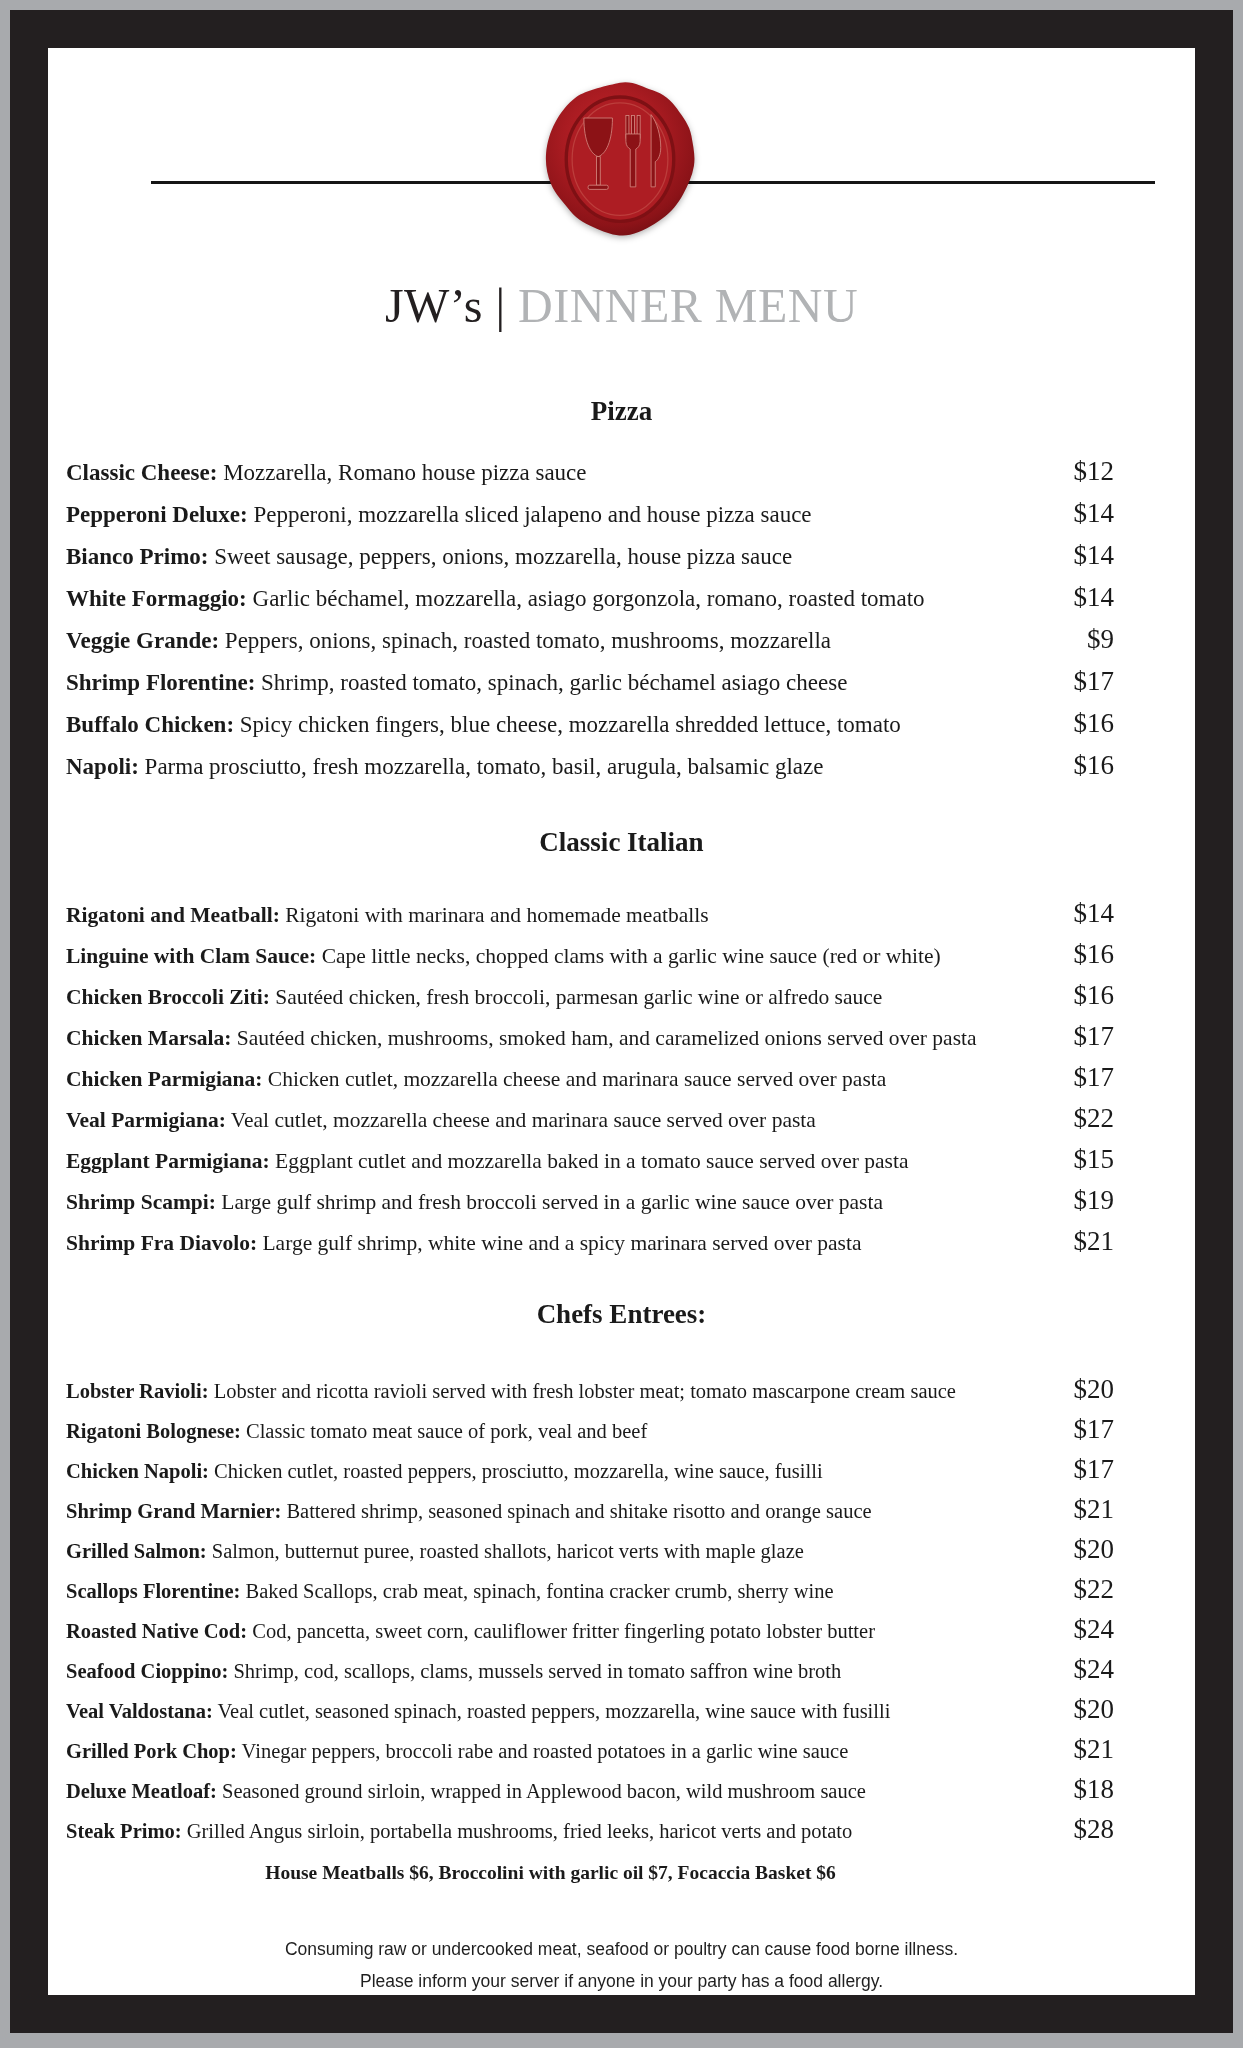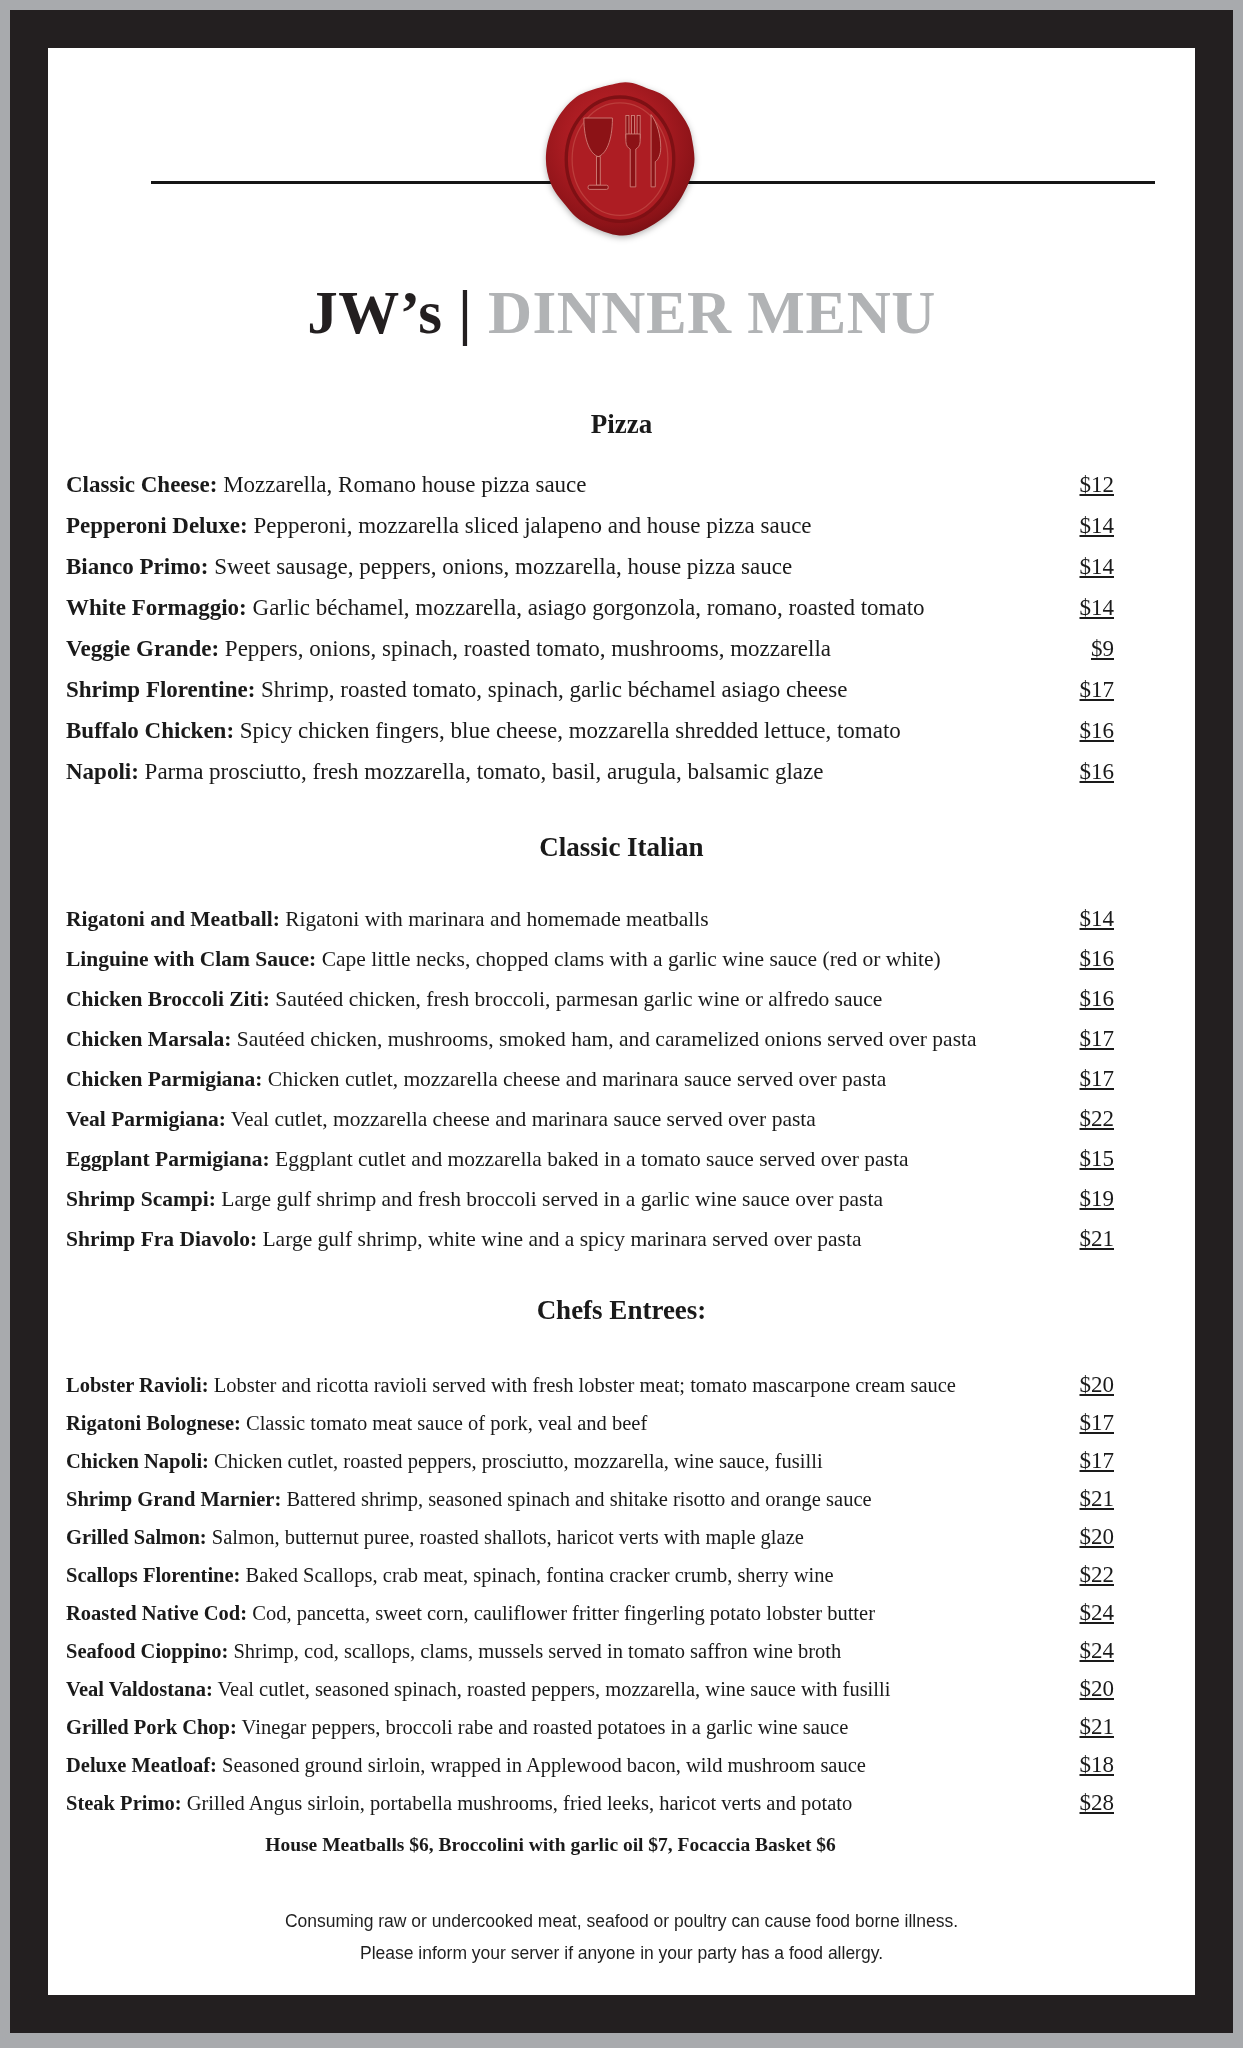--- a/index.html
+++ b/index.html
@@ -35,23 +35,23 @@
     left:85px;right:22px;top:107px;
     height:3px;background:#151515;
   }
   .seal{
     position:absolute;left:470px;top:0;
     filter:drop-shadow(0 2px 3px rgba(0,0,0,0.3));
   }
   
   .title{
     margin:36px 0 0 0;
-    font-size:61px;
+    font-size:48px;
     line-height:1;
-    font-weight:bold;
+    font-weight:normal;
     text-align:center;
     letter-spacing:0.5px;
   }
   .t-black{color:#231f20;}
   .t-gray{color:#b1b3b5;}
   
   .menu-section h2{
     margin:12px;
     font-size:27px;
     font-weight:bold;
@@ -70,22 +70,21 @@
     align-items:baseline;
   }
   .sec-pizza .row{font-size:23px;line-height:41px;}
   .sec-italian .row{font-size:21.5px;line-height:39px;}
   .sec-chefs .row{font-size:20.5px;line-height:38px;}
   .item-text{white-space:nowrap;}
   .item-name{font-weight:bold;}
   .price{
     margin-left:auto;
     padding-left:10px;
-    font-size:23px;
-    text-decoration:underline;
+    font-size:27px;
   }
   
   .sides{
     margin:6px 142px 0 0;
     text-align:center;
     font-weight:bold;
     font-size:19.5px;
     line-height:33px;
     white-space:nowrap;
   }

